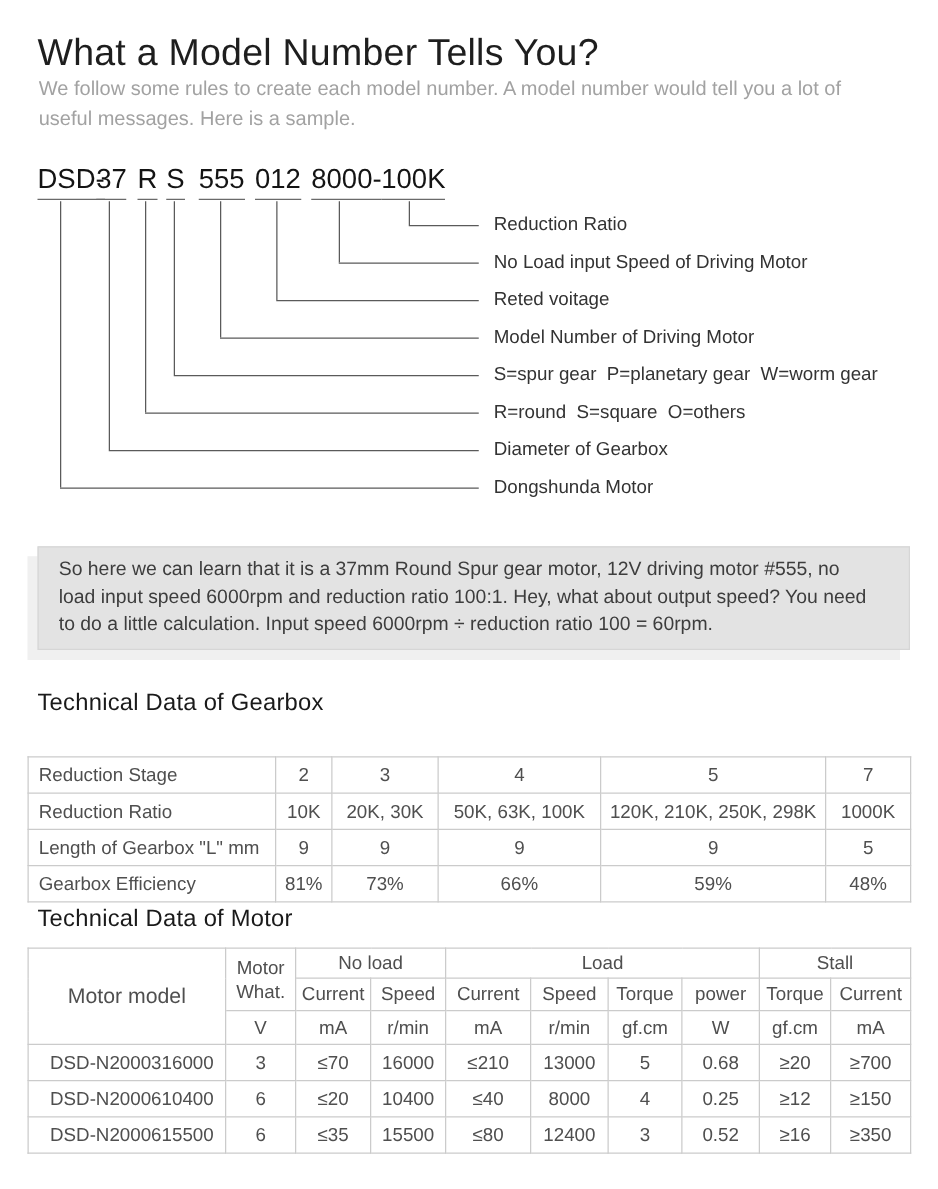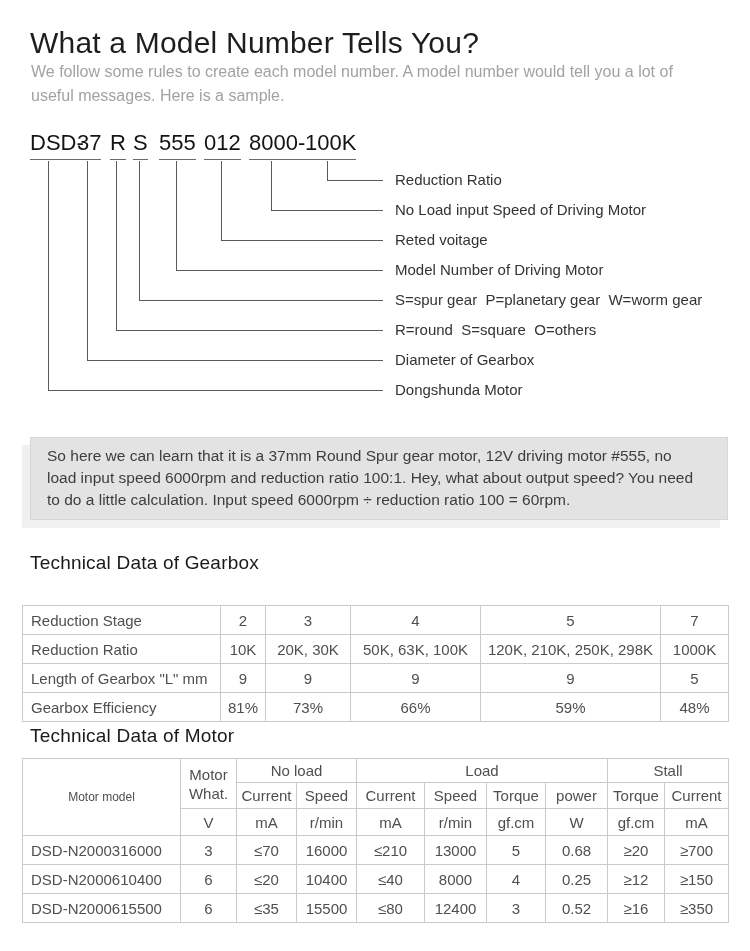--- a/index.html
+++ b/index.html
@@ -44,22 +44,22 @@
   table{border-collapse:collapse;table-layout:fixed;position:absolute;left:22px;background:#fff;}
   td,th{border:1px solid var(--table_border);font-size:15px;font-weight:400;color:var(--table_text);text-align:center;overflow:hidden;white-space:nowrap;}
   .gearbox-table{top:605px;width:706px;}
   .gearbox-table td{height:29px;}
   .gearbox-table td.lbl{text-align:left;padding-left:8px;}
   .motor-table{top:758px;width:706px;}
   .motor-table .grp{height:24px;}
   .motor-table .sub{height:26px;}
   .motor-table .unit{height:27px;}
   .motor-table .dr td{height:29px;}
-  .motor-table th.model{font-size:12px;}
-  .motor-table td.mname{text-align:left;padding-left:8px;}
+  .motor-table th.model{font-size:17px;}
+  .motor-table td.mname{text-align:center;padding-left:8px;}
   .rated{line-height:19px;}
 </style>
 </head>
 <body>
 
 <div class="page">
 
   <h1 class="page-title">What a Model Number Tells You?</h1>
   <p class="page-subtitle">We follow some rules to create each model number. A model number would tell you a lot of useful messages. Here is a sample.</p>
 

